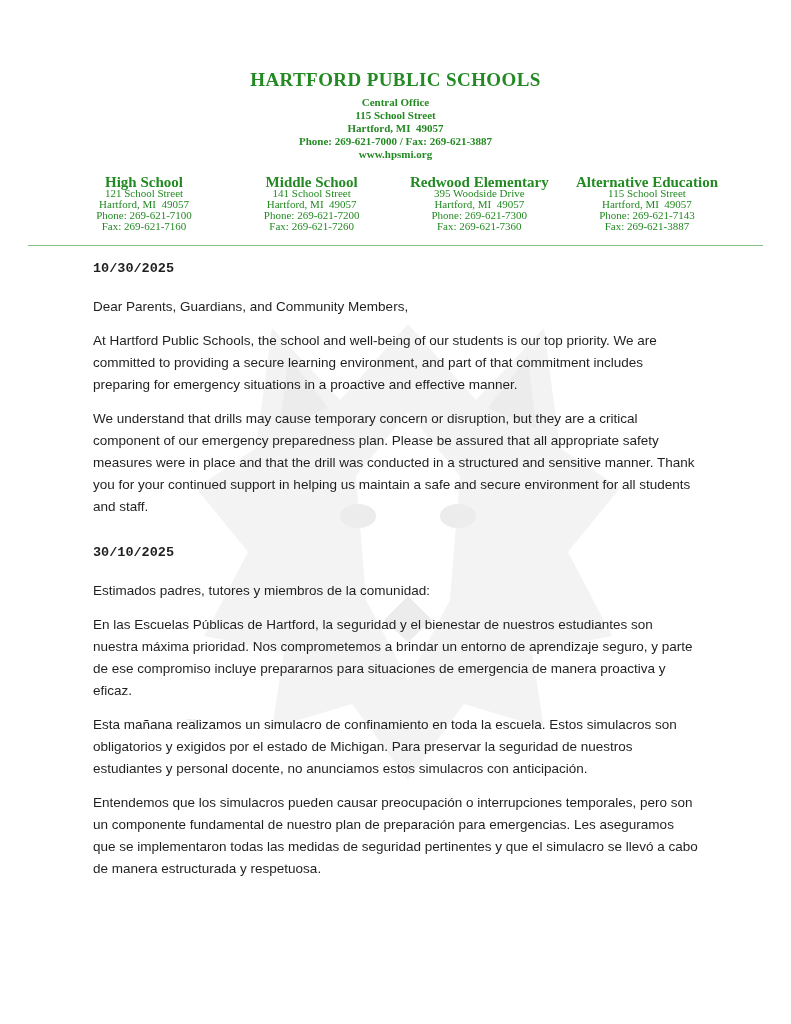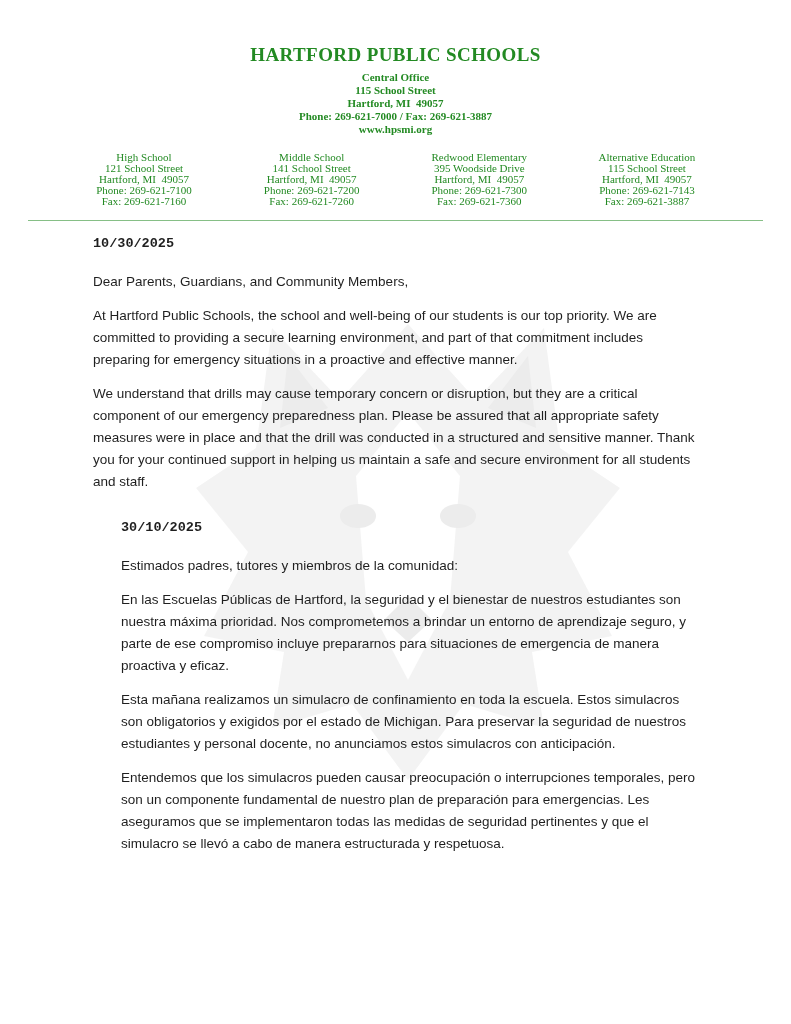--- a/index.html
+++ b/index.html
@@ -36,21 +36,21 @@
     top:420px;
     font-size:17px;
     font-weight:bold;
     color:#e2e2e2;
     font-family:"Liberation Sans", sans-serif;
   }
   
   .letterhead{
     position:relative;
     z-index:1;
-    padding-top:44px;
+    padding-top:69px;
     text-align:center;
     color:var(--brand-green);
     font-family:"Liberation Serif", serif;
   }
   .district-name{
     margin:0 0 5px 0;
     font-size:19px;
     font-weight:bold;
     letter-spacing:.4px;
     color:var(--brand-green);
@@ -64,22 +64,22 @@
   .schools{
     display:flex;
     justify-content:space-between;
     margin:15px 68px 0 68px;
   }
   .school{
     width:152px;
     text-align:center;
   }
   .school-name{
-    font-size:11px;
-    font-weight:normal;
+    font-size:15px;
+    font-weight:bold;
     line-height:12px;
     white-space:pre-wrap;
   }
   .school-line{
     font-size:11px;
     line-height:11px;
     white-space:pre-wrap;
   }
   .divider{
     border:none;
@@ -99,21 +99,20 @@
     margin:0 0 12px 0;
     line-height:22px;
   }
   p.date{
     font-weight:bold;
     margin-bottom:16px;
     font-family:Liberation Mono, monospace;
   }
   .section-es{
     margin-top:24px;
-    margin-left:28px;
   }
 </style>
 </head>
 <body>
 
 <div class="page">
 
   <div class="watermark">
     <svg viewBox="0 0 240 250" width="480" height="500" aria-hidden="true">
       <g fill="#ececec">

